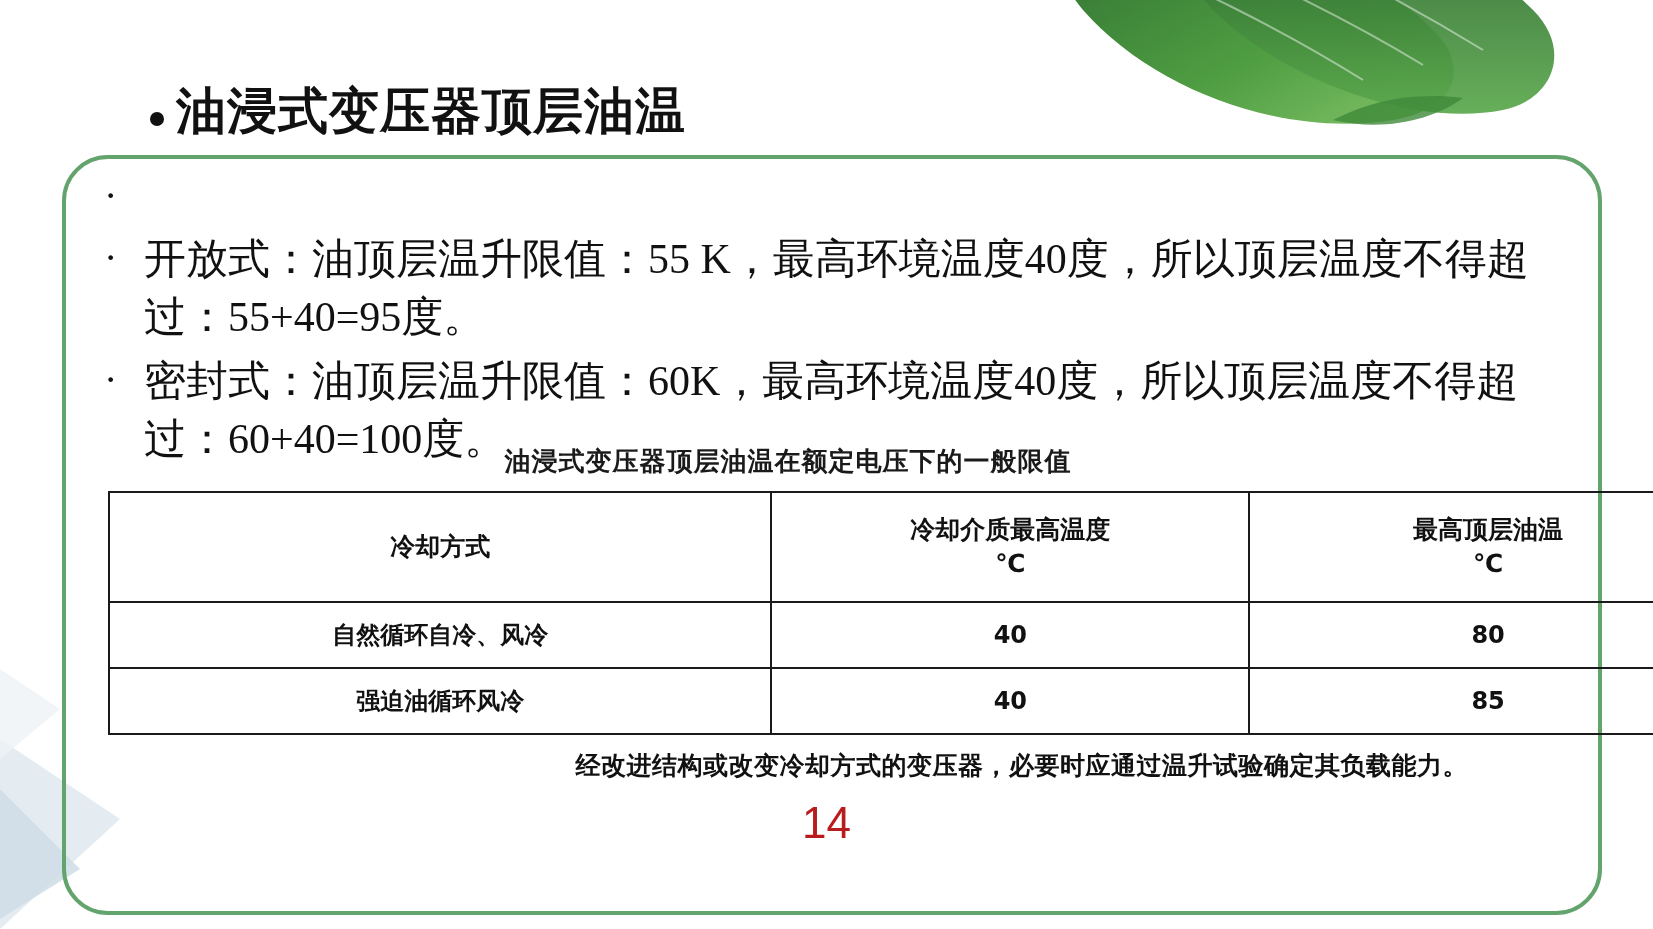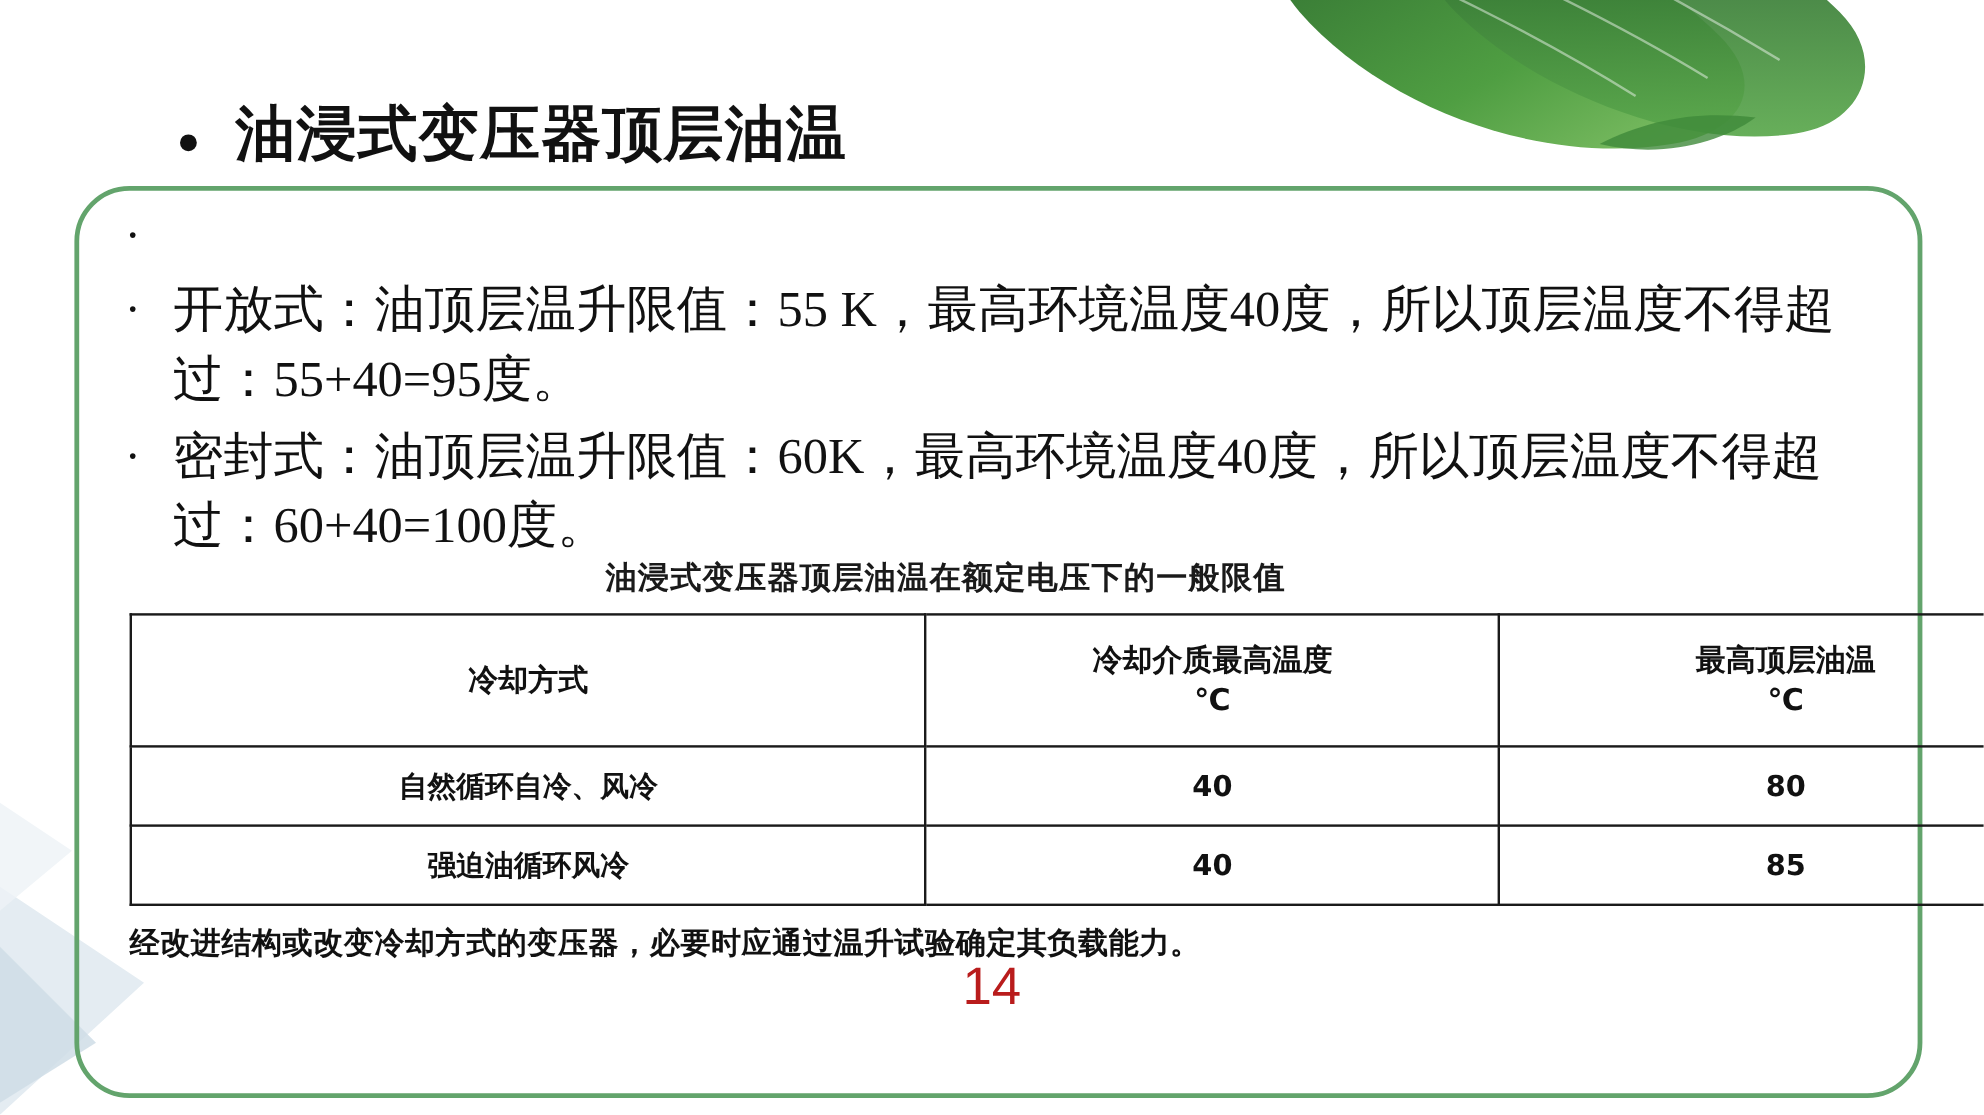--- a/index.html
+++ b/index.html
@@ -36,21 +36,21 @@
     z-index: 0;
   }
 
   
   .title-row {
     position: absolute;
     top: 78px;
     left: 150px;
     display: flex;
     align-items: center;
-    gap: 32px;
+    gap: 12px;
     z-index: 3;
     text-align: center;
   }
   .title-bullet {
     width: 14px;
     height: 14px;
     border-radius: 50%;
     background: #111;
     display: inline-block;
     margin-top: 14px;
@@ -103,21 +103,21 @@
     font-size: 42px;
     line-height: 58px;
     color: #111;
     font-family: "Liberation Serif", "DejaVu Serif", serif;
   }
 
   
   .figure {
     position: absolute;
     left: 108px;
-    top: 464px;
+    top: 444px;
     width: 1360px;
     z-index: 4;
   }
   .figure-caption {
     text-align: center;
     font-family: "DejaVu Sans", "Liberation Sans", sans-serif;
     font-weight: bold;
     font-size: 26px;
     color: #1a1a1a;
     margin-bottom: 12px;
@@ -148,21 +148,21 @@
     font-size: 24px;
     height: 62px;
     vertical-align: middle;
   }
   .col-a { width: 41%; }
   .col-b { width: 29.5%; }
   .col-c { width: 29.5%; border-radius: 26px; }
 
   .figure-note {
     margin-top: 14px;
-    text-align: left;
+    text-align: right;
     font-family: "DejaVu Sans", "Liberation Sans", sans-serif;
     font-weight: bold;
     font-size: 25px;
     color: #111;
     letter-spacing: 0.5px;
   }
 
   
   .page-number {
     position: absolute;

